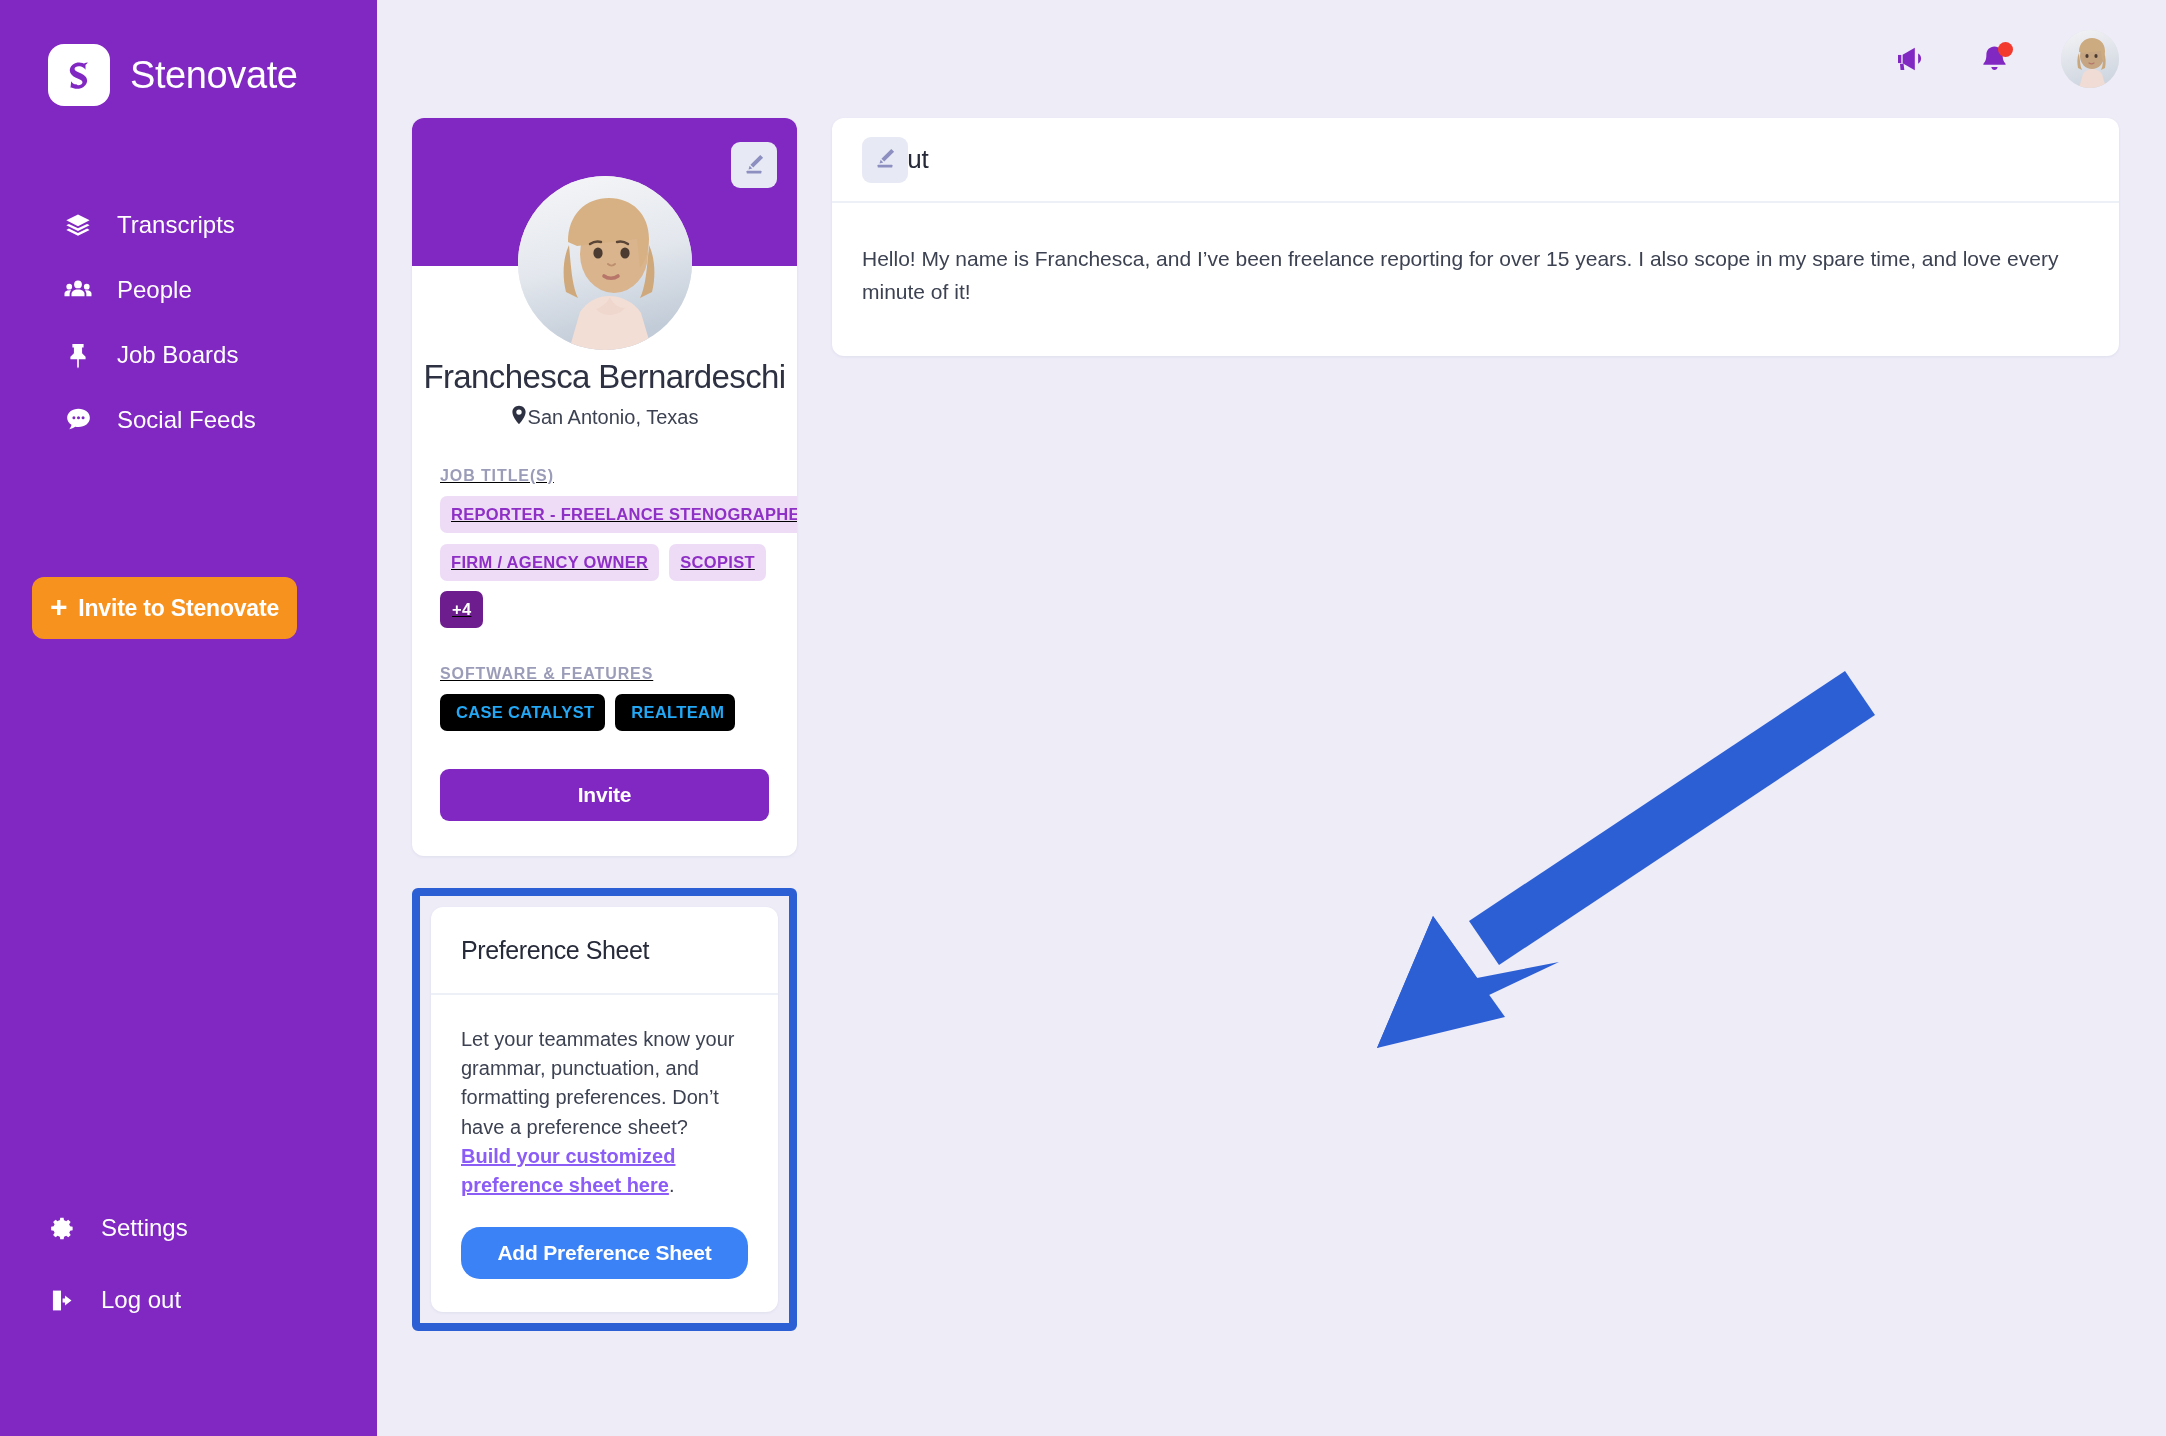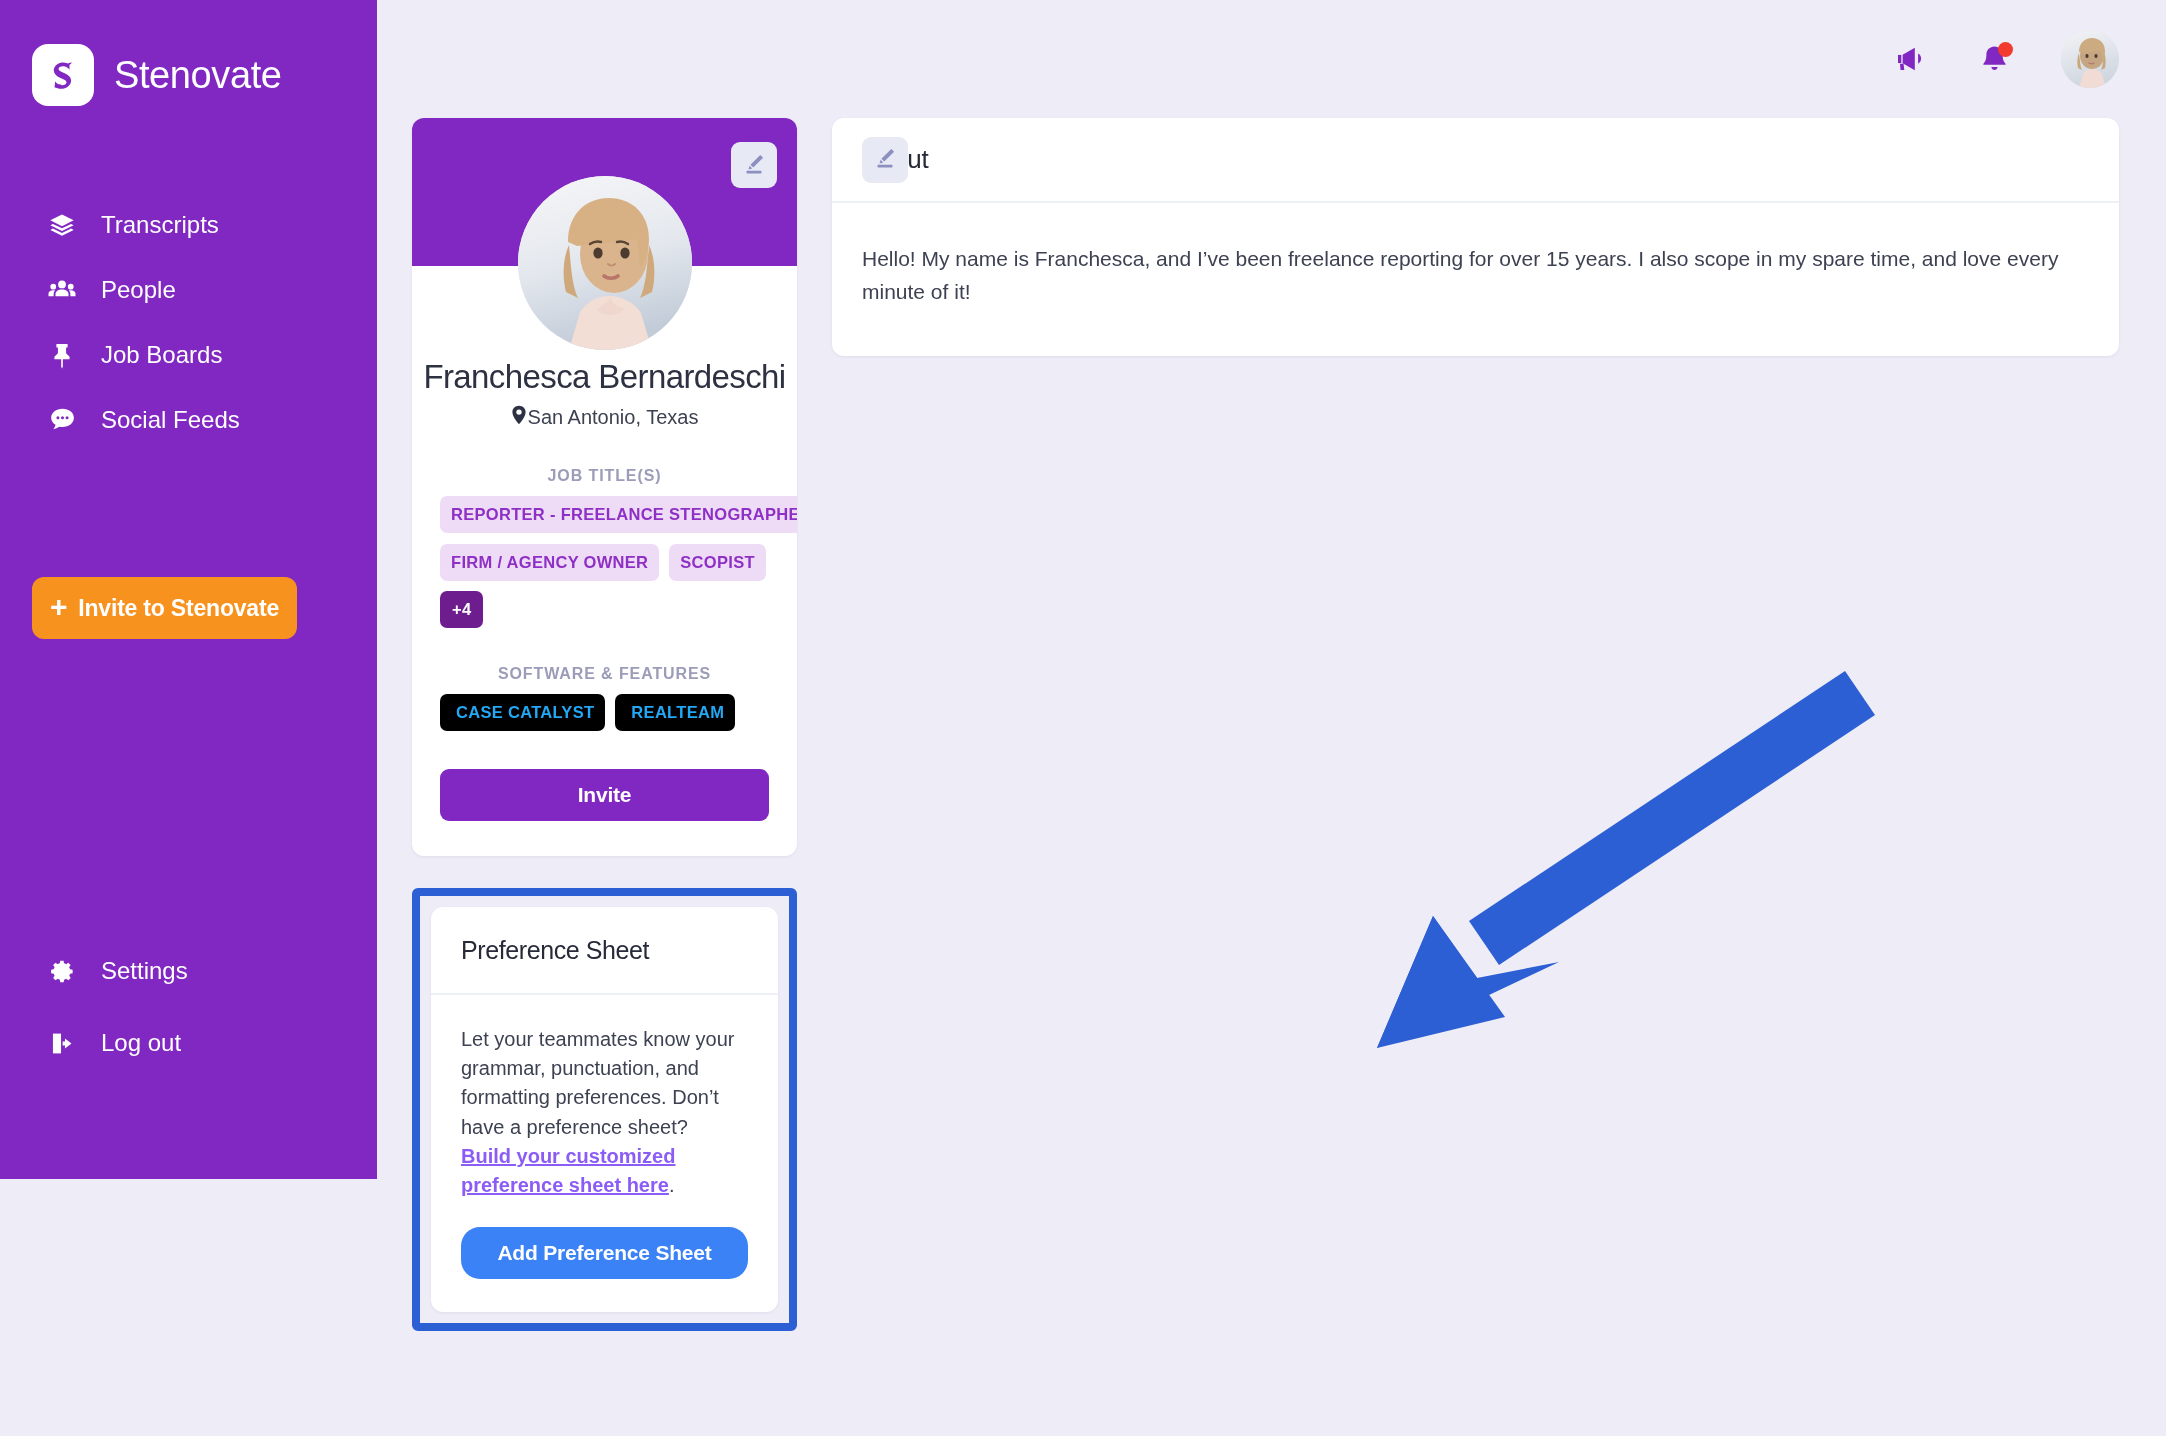--- a/index.html
+++ b/index.html
@@ -13,24 +13,25 @@
   #app {
     position: relative;
     width: 2166px;
     height: 1436px;
     display: flex;
   }
 
   
   .sidebar {
     width: 377px;
-    height: 1179px;
+    height: 1436px;
     background: #8128c2;
     flex: 0 0 377px;
     position: relative;
+    padding-left: 16px;
   }
   .brand {
     display: flex;
     align-items: center;
     gap: 20px;
     padding: 44px 0 0 32px;
   }
   .brand-mark {
     width: 62px; height: 62px;
     border-radius: 16px;
@@ -183,22 +184,23 @@
   .p-loc {
     margin-top: 9px;
     font-size: 20px;
     color: #3d4252;
     display: flex;
     align-items: center;
     justify-content: center;
     gap: 1px;
   }
   .sec {
-    text-align: center;
+    text-align: left;
     padding: 0 28px;
+    text-decoration: underline;
   }
   .sec-label {
     margin-top: 37px;
     font-size: 16px;
     letter-spacing: 0.9px;
     font-weight: bold;
     color: #9b9cb8;
   }
   .tagrow { display: flex; flex-wrap: wrap; gap: 10px; margin-top: 11px; }
   .tag {

